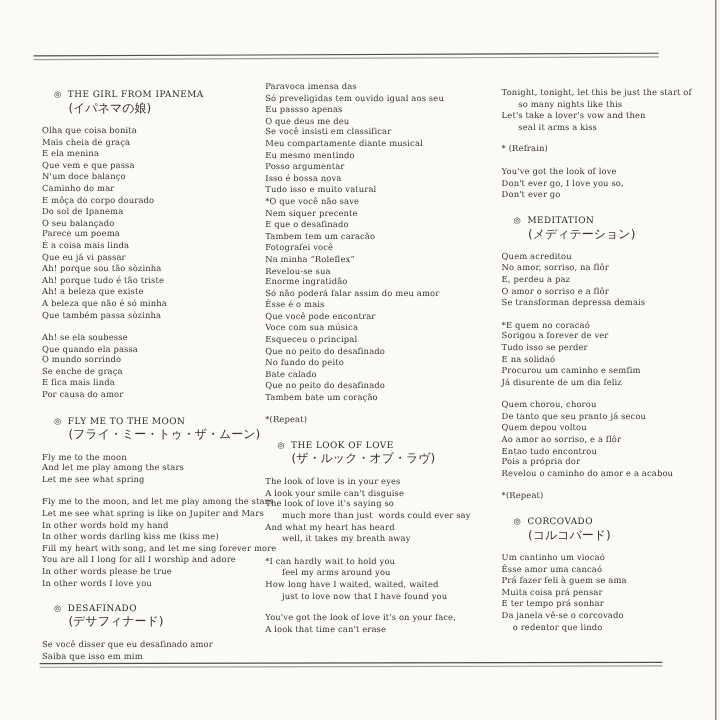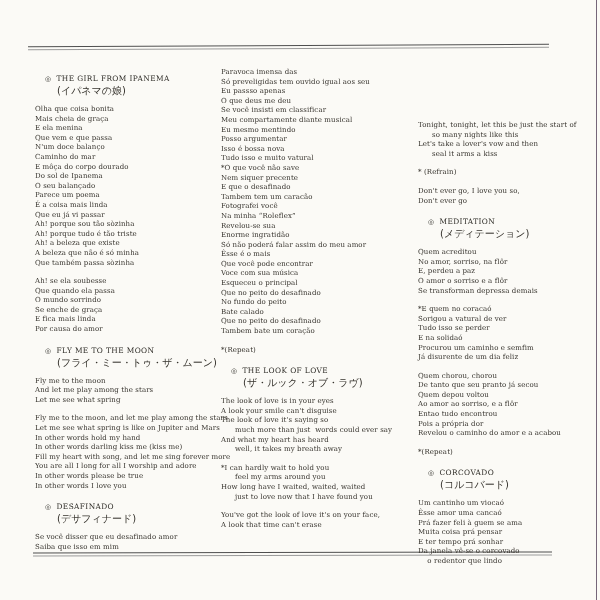--- a/index.html
+++ b/index.html
@@ -46,21 +46,21 @@
     background: #5d4b63;
     opacity: 0.85;
   }
   .column {
     position: absolute;
     font-size: 7px;
     line-height: 9.6px;
   }
   .col-0 { left: 35px;  top: 73px; width: 188px; }
   .col-1 { left: 221px; top: 68px; width: 188px; }
-  .col-2 { left: 418px; top: 73px; width: 180px; margin-top: 48px; }
+  .col-2 { left: 418px; top: 73px; width: 180px; }
 
   .song-heading {
     margin: 10px 0 9px 10px;
   }
   .song-heading.first {
     margin-top: 0;
   }
   .song-title-row {
     font-weight: normal;
     font-size: 7.4px;
@@ -217,37 +217,38 @@
       <div class="verse">
         <div class="lyric-line">Tonight, tonight, let this be just the start of</div>
         <div class="lyric-line">      so many nights like this</div>
         <div class="lyric-line">Let's take a lover's vow and then</div>
         <div class="lyric-line">      seal it arms a kiss</div>
       </div>
       <div class="verse">
         <div class="lyric-line">* (Refrain)</div>
       </div>
       <div class="verse">
+        <div class="lyric-line">You've got the look of love</div>
         <div class="lyric-line">Don't ever go, I love you so,</div>
         <div class="lyric-line">Don't ever go</div>
       </div>
       <div class="song-heading">
         <div class="song-title-row"><span class="marker">◎</span><span>MEDITATION</span></div>
         <div class="song-title-jp">(メディテーション)</div>
       </div>
       <div class="verse">
         <div class="lyric-line">Quem acreditou</div>
         <div class="lyric-line">No amor, sorriso, na flôr</div>
         <div class="lyric-line">E, perdeu a paz</div>
         <div class="lyric-line">O amor o sorriso e a flôr</div>
         <div class="lyric-line">Se transforman depressa demais</div>
       </div>
       <div class="verse">
         <div class="lyric-line">*E quem no coracaó</div>
-        <div class="lyric-line">Sorigou a vatural de ver</div>
+        <div class="lyric-line">Sorigou a forever de ver</div>
         <div class="lyric-line">Tudo isso se perder</div>
         <div class="lyric-line">E na solidaó</div>
         <div class="lyric-line">Procurou um caminho e semfim</div>
         <div class="lyric-line">Já disurente de um dia feliz</div>
       </div>
       <div class="verse">
         <div class="lyric-line">Quem chorou, chorou</div>
         <div class="lyric-line">De tanto que seu pranto já secou</div>
         <div class="lyric-line">Quem depou voltou</div>
         <div class="lyric-line">Ao amor ao sorriso, e a flôr</div>

